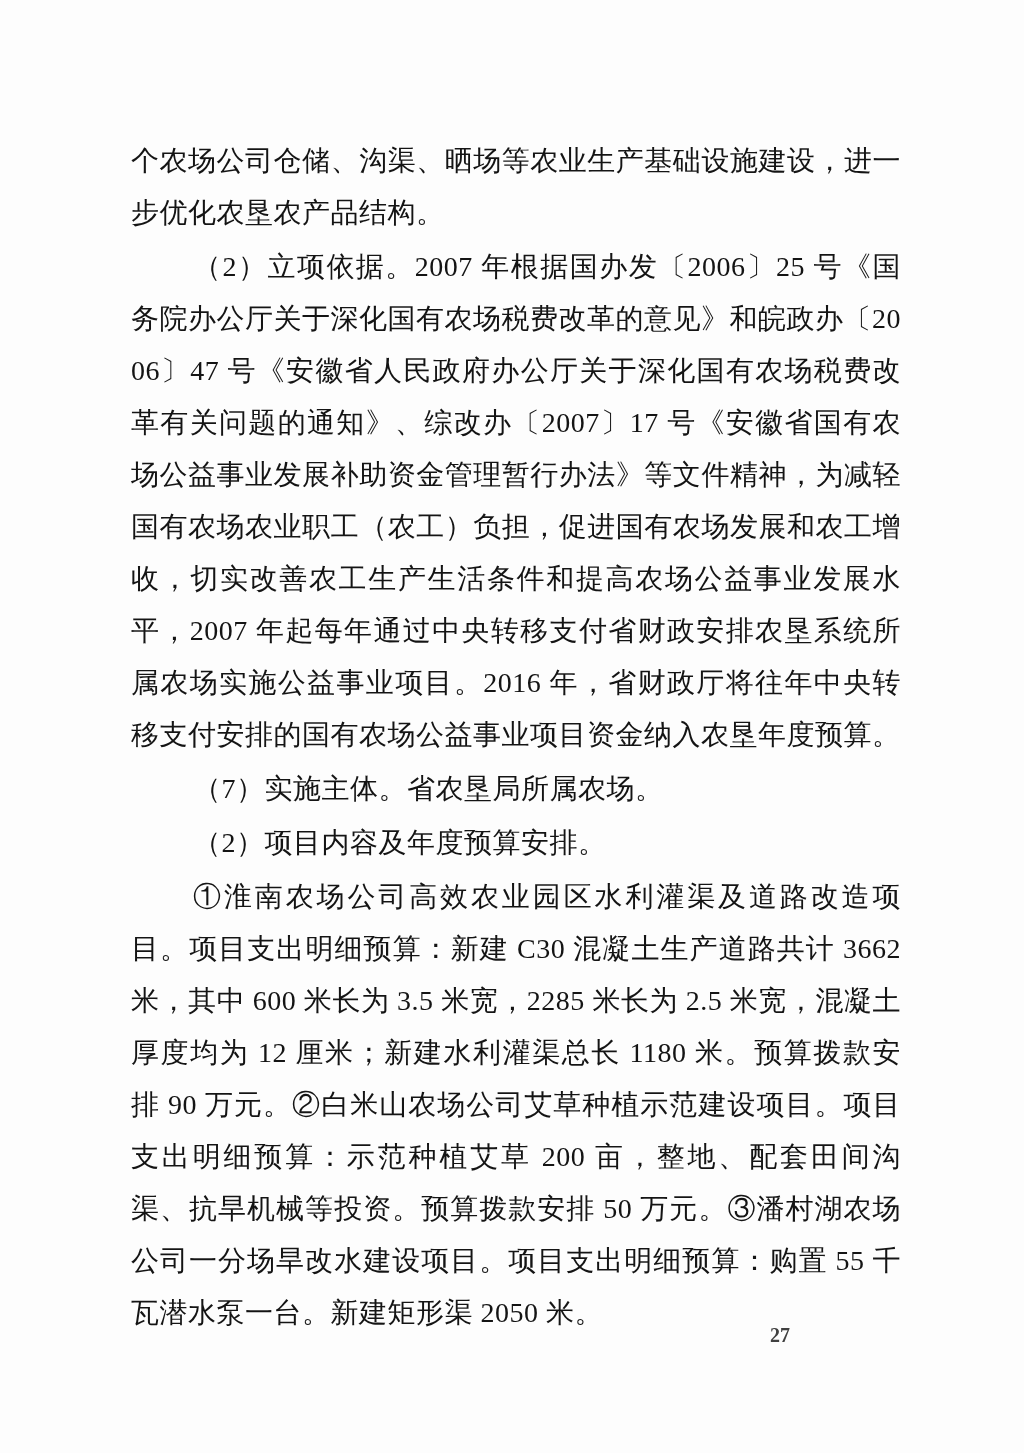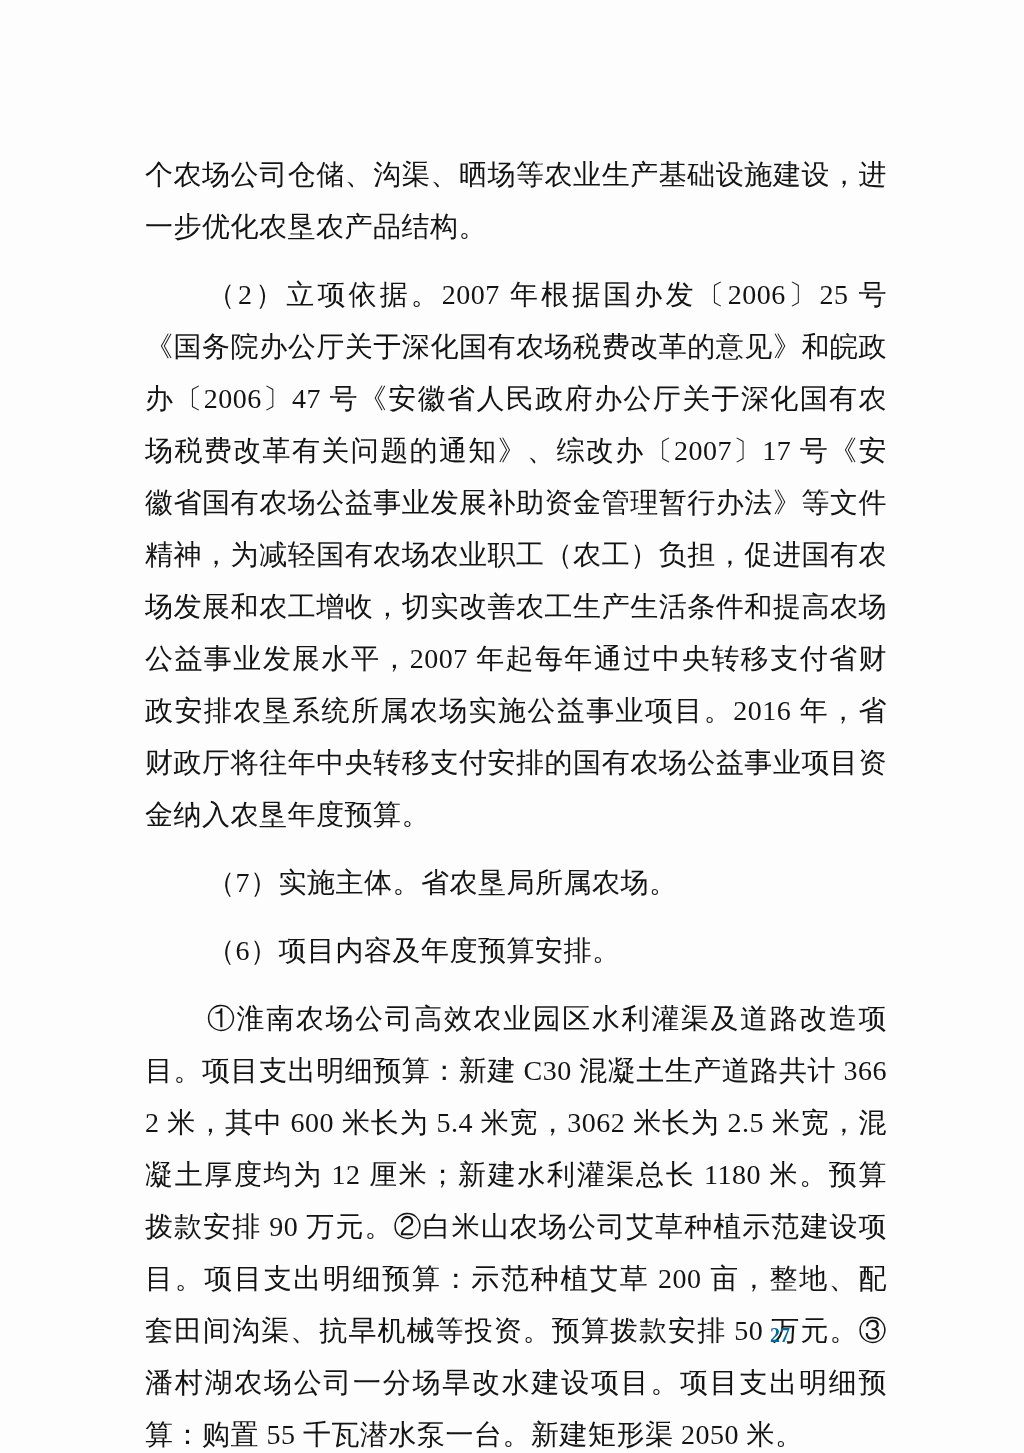--- a/index.html
+++ b/index.html
@@ -22,45 +22,45 @@
     left: 129px;
     top: 133px;
     width: 774px;
     font-size: 28px;
     line-height: 52px;
     text-align: justify;
     text-justify: inter-ideograph;
     letter-spacing: 0.5px;
   }
   .text-block p {
-    margin: 16px;
+    margin: 2px;
     padding: 0;
     word-break: break-all;
   }
   .text-block p.indent {
     text-indent: 62px;
   }
   .page-number {
     position: absolute;
     left: 760px;
     top: 1324px;
     width: 40px;
     text-align: center;
     font-size: 20px;
     font-weight: 700;
     font-family: "Liberation Serif", "DejaVu Serif", serif;
-    color: #0369a1;
+    color: #404040;
   }
 </style>
 </head>
 <body>
 
 <div class="page">
   <div class="text-block">
     <p>个农场公司仓储、沟渠、晒场等农业生产基础设施建设，进一步优化农垦农产品结构。</p>
     <p class="indent">（2）立项依据。2007 年根据国办发〔2006〕25 号《国务院办公厅关于深化国有农场税费改革的意见》和皖政办〔2006〕47 号《安徽省人民政府办公厅关于深化国有农场税费改革有关问题的通知》、综改办〔2007〕17 号《安徽省国有农场公益事业发展补助资金管理暂行办法》等文件精神，为减轻国有农场农业职工（农工）负担，促进国有农场发展和农工增收，切实改善农工生产生活条件和提高农场公益事业发展水平，2007 年起每年通过中央转移支付省财政安排农垦系统所属农场实施公益事业项目。2016 年，省财政厅将往年中央转移支付安排的国有农场公益事业项目资金纳入农垦年度预算。</p>
     <p class="indent">（7）实施主体。省农垦局所属农场。</p>
-    <p class="indent">（6）项目内容及年度预算安排。</p>
-    <p class="indent">①淮南农场公司高效农业园区水利灌渠及道路改造项目。项目支出明细预算：新建 C30 混凝土生产道路共计 3662 米，其中 600 米长为 5.4 米宽，3062 米长为 2.5 米宽，混凝土厚度均为 12 厘米；新建水利灌渠总长 1180 米。预算拨款安排 90 万元。②白米山农场公司艾草种植示范建设项目。项目支出明细预算：示范种植艾草 200 亩，整地、配套田间沟渠、抗旱机械等投资。预算拨款安排 50 万元。③潘村湖农场公司一分场旱改水建设项目。项目支出明细预算：购置 55 千瓦潜水泵一台。新建矩形渠 2050 米。</p>
+    <p class="indent">（2）项目内容及年度预算安排。</p>
+    <p class="indent">①淮南农场公司高效农业园区水利灌渠及道路改造项目。项目支出明细预算：新建 C30 混凝土生产道路共计 3662 米，其中 600 米长为 3.5 米宽，2285 米长为 2.5 米宽，混凝土厚度均为 12 厘米；新建水利灌渠总长 1180 米。预算拨款安排 90 万元。②白米山农场公司艾草种植示范建设项目。项目支出明细预算：示范种植艾草 200 亩，整地、配套田间沟渠、抗旱机械等投资。预算拨款安排 50 万元。③潘村湖农场公司一分场旱改水建设项目。项目支出明细预算：购置 55 千瓦潜水泵一台。新建矩形渠 2050 米。</p>
   </div>
 
   <div class="page-number">27</div>
 </div>
 
 </body></html>

